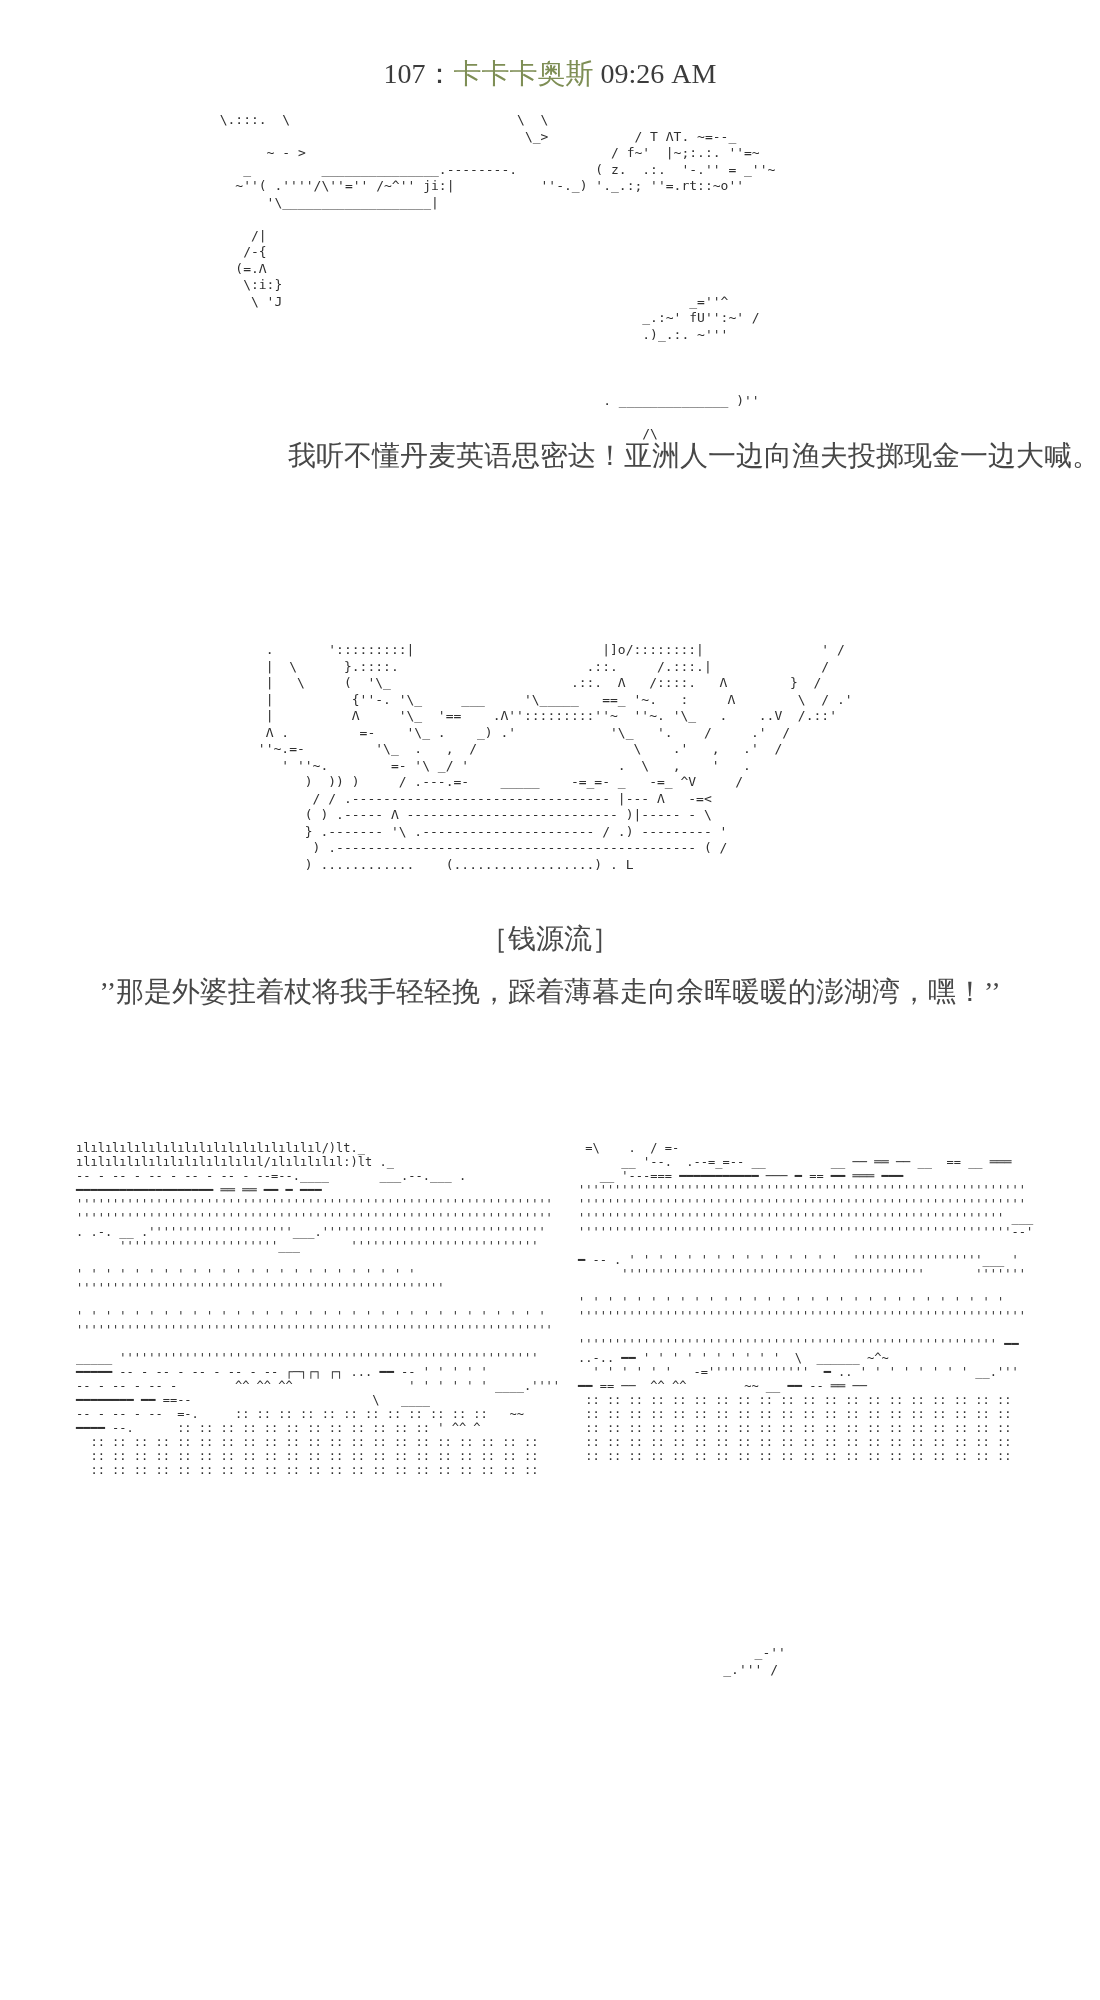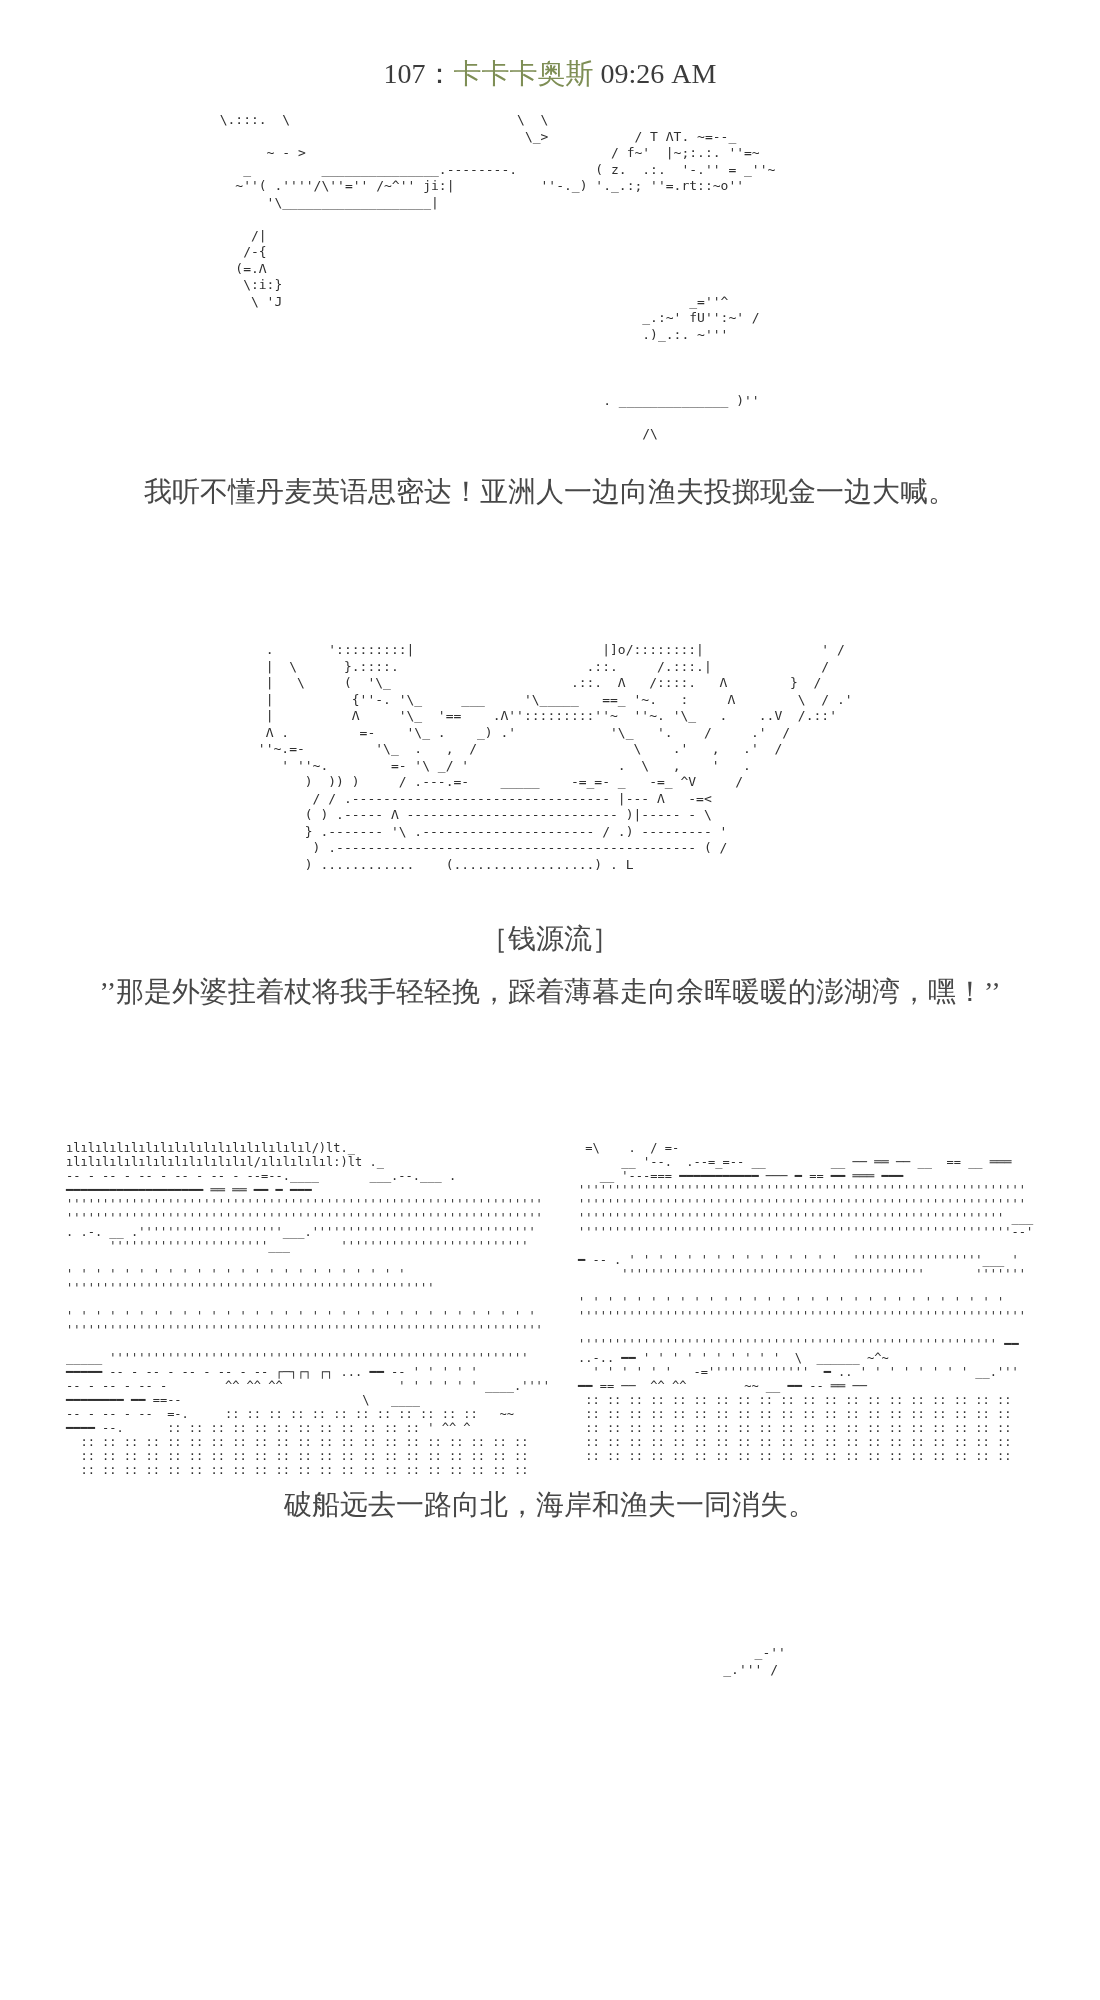--- a/index.html
+++ b/index.html
@@ -43,42 +43,42 @@
       \ 'J                                                    _=''^
                                                         _.:~' fU'':~' /
                                                         .)_.:. ~'''
 
 
 
                                                    . ______________ )''
 
                                                         /\</pre>
 
-  <div class="cline" style="top:476px;">我听不懂丹麦英语思密达！亚洲人一边向渔夫投掷现金一边大喊。</div>
+  <div class="cline" style="top:440px;text-align:right;">我听不懂丹麦英语思密达！亚洲人一边向渔夫投掷现金一边大喊。</div>
 
   <pre class="aa aa-md" style="top:642px;left:250px;">  .       ':::::::::|                        |]o/::::::::|               ' /
   |  \      }.::::.                        .::.     /.:::.|              /
   |   \     (  '\_                       .::.  Λ   /::::.   Λ        }  /
   |          {''-. '\_     ___     '\_____   ==_ '~.   :     Λ        \  / .'
   |          Λ     '\_  '==    .Λ'':::::::::''~  ''~. '\_   .    ..V  /.::'
   Λ .         =-    '\_ .    _) .'            '\_   '.    /     .'  /
  ''~.=-         '\_  .   ,  /                    \    .'   ,   .'  /
     ' ''~.        =- '\ _/ '                   .  \   ,    '   .
        )  )) )     / .---.=-    _____    -=_=- _   -=_ ^V     /
         / / .--------------------------------- |--- Λ   -=&lt;
        ( ) .----- Λ --------------------------- )|----- - \
        } .------- '\ .---------------------- / .) --------- '
         ) .---------------------------------------------- ( /
        ) ............    (..................) . L</pre>
 
   <div class="cline" style="top:976px;">’’那是外婆拄着杖将我手轻轻挽，踩着薄暮走向余晖暖暖的澎湖湾，嘿！’’</div>
 
   <div class="cline" style="top:923px;">［钱源流］</div>
 
-  <pre class="aa aa-sm" style="top:1141px;left:66px;">ılılılılılılılılılılılılılılılılıl/)lt._
+  <pre class="aa aa-sm" style="top:1141px;left:76px;">ılılılılılılılılılılılılılılılılıl/)lt._
 ılılılılılılılılılılılılıl/ılılılılıl:)lt ._
 -- - -- - -- - -- - -- - --=--.____       ___.--.___ .
 ━━━━━━━━━━━━━━━━━━━ ══ ══ ━━ ━ ━━━
 ''''''''''''''''''''''''''''''''''''''''''''''''''''''''''''''''''
 ''''''''''''''''''''''''''''''''''''''''''''''''''''''''''''''''''
 . .-. __ .''''''''''''''''''''___.'''''''''''''''''''''''''''''''
       ''''''''''''''''''''''___       ''''''''''''''''''''''''''
 
 ' ' ' ' ' ' ' ' ' ' ' ' ' ' ' ' ' ' ' ' ' ' ' '
 '''''''''''''''''''''''''''''''''''''''''''''''''''
@@ -114,21 +114,20 @@
 ..-.. ━━ ' ' ' ' ' ' ' ' ' '  \  ______ ~^~
   ' ' ' ' ' '   -=''''''''''''''  ━ .. ' ' ' ' ' ' ' ' __.'''
 ━━ == ──  ^^ ^^        ~~ __ ━━ -- ══ ──
  :: :: :: :: :: :: :: :: :: :: :: :: :: :: :: :: :: :: :: ::
  :: :: :: :: :: :: :: :: :: :: :: :: :: :: :: :: :: :: :: ::
  :: :: :: :: :: :: :: :: :: :: :: :: :: :: :: :: :: :: :: ::
  :: :: :: :: :: :: :: :: :: :: :: :: :: :: :: :: :: :: :: ::
  :: :: :: :: :: :: :: :: :: :: :: :: :: :: :: :: :: :: :: ::
 </pre>
 
-  <div class="cline" style="top:1489px;">破船远去一路向北，海岸和渔夫一同消失。</div>
 
   <pre class="aa aa-md" style="top:1645px;left:238px;">                                                                  _-''
                                                               _.''' /
                                                           _ ____
                                       _.''ooo''.   . \ _.''''  _.''' ___   | /
                                  _.''  =     = ~.\ '.|.\ |. ^ | | /
                               _.''      _         '.  |\   | ' | |
                            /     ._ ━ 'l)  _....\    .  | \  | |
                           /   /   .'  .=-.   '|  '.  '|  | .\'| |
                          |   |   / .''    ).  |  /:.  |  | . ''}

